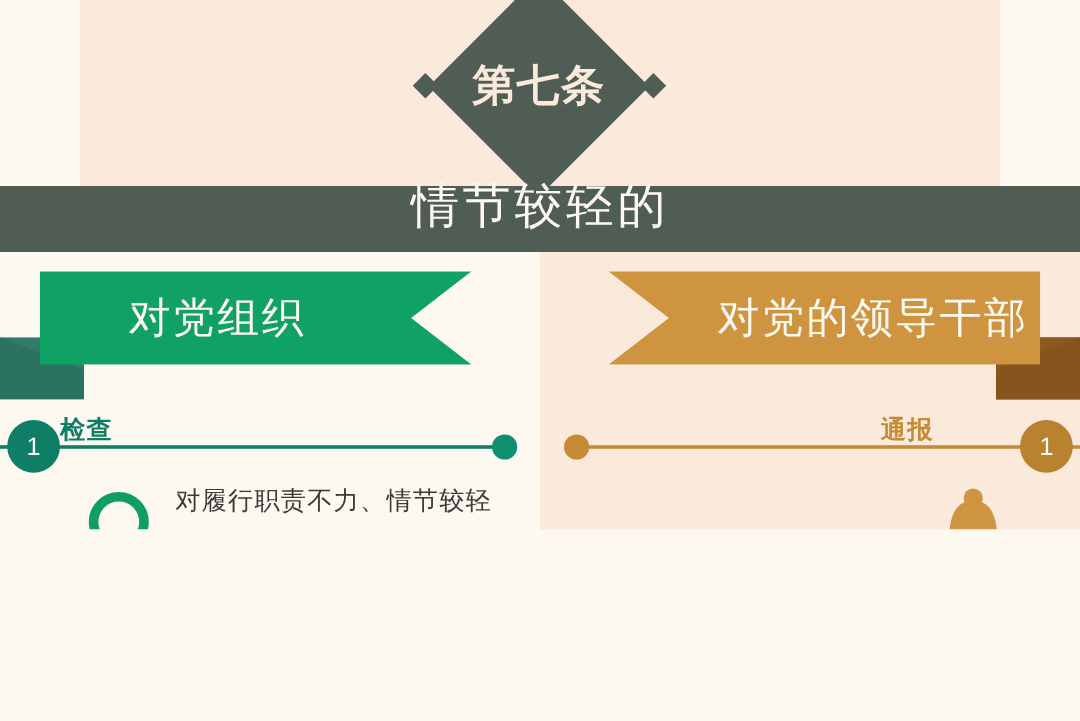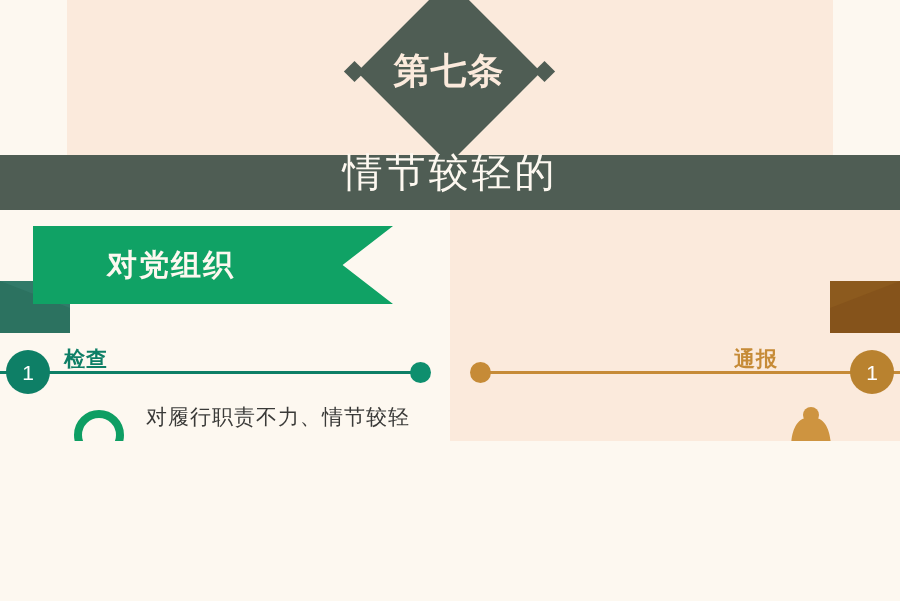--- a/index.html
+++ b/index.html
@@ -166,22 +166,22 @@
     width: 360px;
     background: #CE9440;
     clip-path: polygon(0 0, 100% 0, 100% 100%, 0 100%, 14% 50%);
     justify-content: flex-end;
     padding-right: 10px;
     box-sizing: border-box;
   }
   .ribbon-text {
     color: #FDF8F0;
     font-family: "Liberation Serif", serif;
-    font-size: 30px;
-    font-weight: bold;
+    font-size: 35px;
+    font-weight: normal;
     letter-spacing: 2px;
     line-height: 1;
     white-space: nowrap;
   }
 
   
   .tl-line {
     position: absolute;
     top: 371px;
     height: 3px;
@@ -219,21 +219,21 @@
 
   .tl-label {
     position: absolute;
     top: 348px;
     font-family: "Liberation Sans", sans-serif;
     font-size: 21px;
     font-weight: bold;
     letter-spacing: 1px;
     line-height: 1;
   }
-  .tl-label.left  { left: 64px;  color: #0E7F66; text-align: center; }
+  .tl-label.left  { left: 50px;  color: #0E7F66; text-align: center; }
   .tl-label.right { left: 734px; width: 100px; color: #C68B37; text-align: left; }
 
   
   .body-text {
     position: absolute;
     top: 398px;
     font-family: Liberation Serif, serif;
     font-size: 21px;
     color: #3A3A38;
     line-height: 38px;
@@ -275,20 +275,23 @@
   <div class="title-band"></div>
   <div class="title-text">情节较轻的</div>
 
   <div class="ribbon-fold fold-left"></div>
   <div class="fold-left-cut"></div>
   <div class="ribbon-fold fold-right"></div>
   <div class="fold-right-cut"></div>
 
   <div class="ribbon ribbon-green">
     <span class="ribbon-text">对党组织</span>
+  </div>
+  <div class="ribbon ribbon-gold">
+    <span class="ribbon-text">对党的领导干部</span>
   </div>
 
   <div class="tl-line left"></div>
   <div class="tl-enddot left"></div>
   <div class="tl-circle left">1</div>
   <div class="tl-label left">检查</div>
 
   <div class="tl-line right"></div>
   <div class="tl-enddot right"></div>
   <div class="tl-circle right">1</div>

